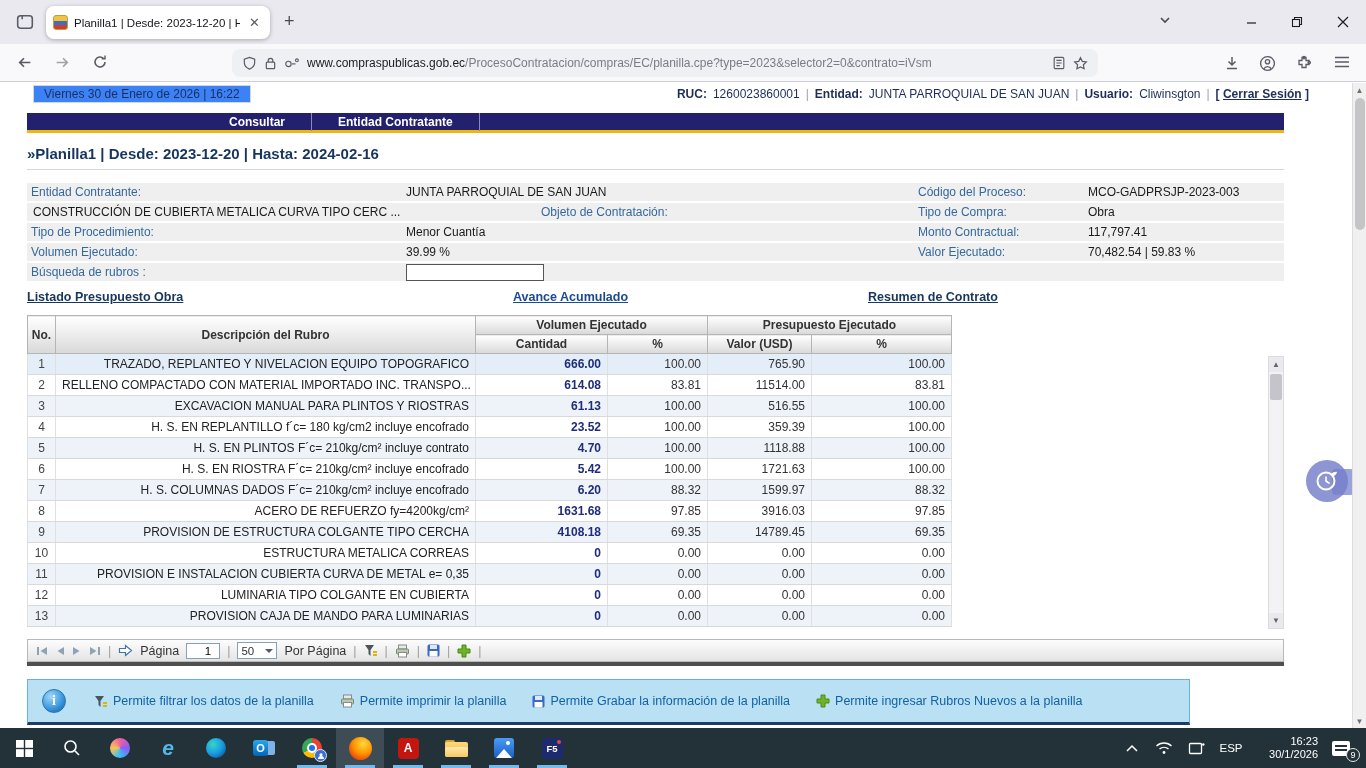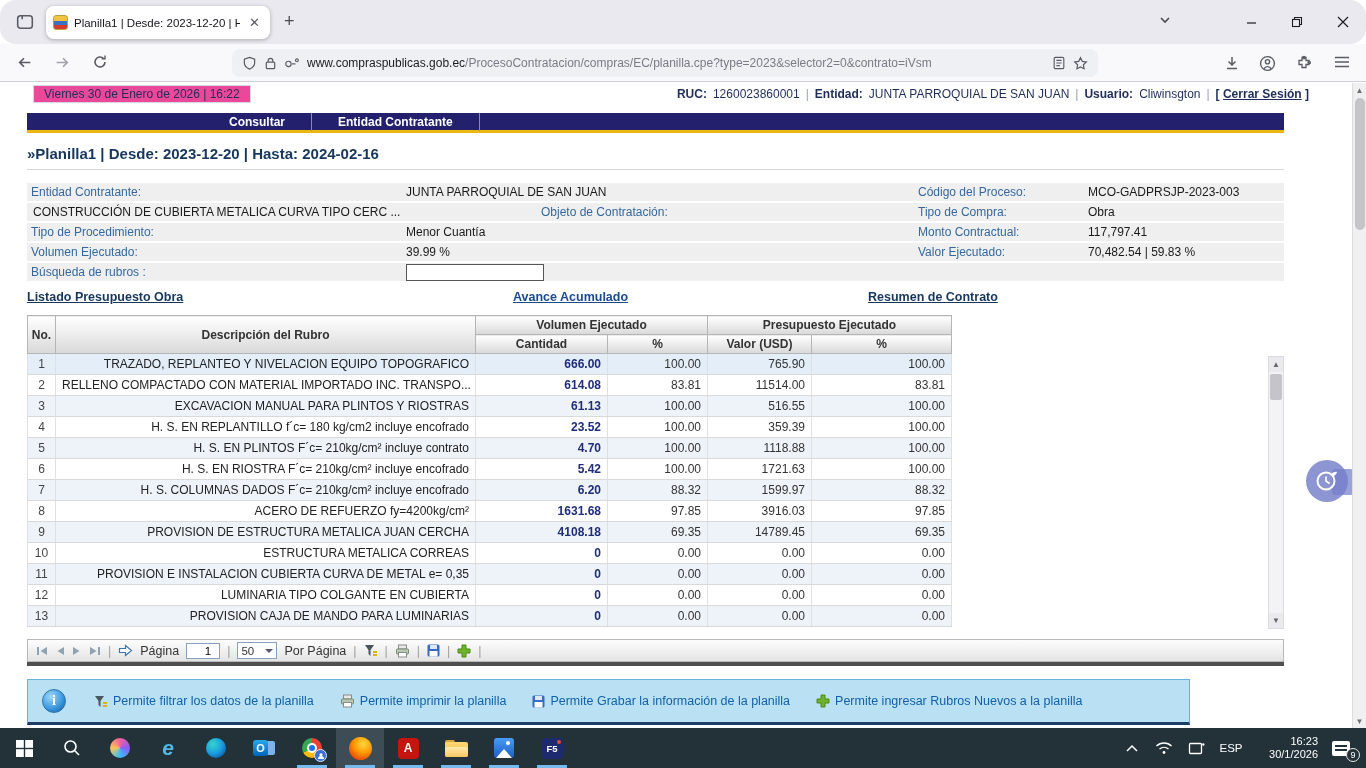--- a/index.html
+++ b/index.html
@@ -1,21 +1,21 @@
 <!DOCTYPE html>
 <html><head>
 <meta charset="utf-8">
 <style>
   * { margin:0; padding:0; box-sizing:border-box; }
   html,body { width:1366px; height:768px; overflow:hidden; }
   body { font-family:"Liberation Sans", sans-serif; }
   .screen { position:relative; width:1366px; height:768px; background:#fff; overflow:hidden; }
 
   
-  .tabstrip { position:relative; height:44px; background:#e9e9ef;border-radius:16px; }
+  .tabstrip { position:relative; height:44px; background:#e9e9ef; }
   .fxview { position:absolute; left:10px; top:8px; width:30px; height:28px; border-radius:6px;
             display:flex; align-items:center; justify-content:center; }
   .tab { position:absolute; left:46px; top:6px; width:224px; height:33px; background:#fff;
          border-radius:8px; box-shadow:0 1px 4px rgba(0,0,0,.28); display:flex; align-items:center;
          padding:0 7px; gap:6px; }
   .favicon { width:15px; height:15px; flex:0 0 15px; border-radius:3px;
              background:linear-gradient(180deg,#f2c340 0 38%,#3a6fc4 38% 66%,#d23b2e 66% 100%);
              border:1px solid #b9a13c; }
   .tab-title { flex:1; font-size:11.5px; color:#15141a; white-space:nowrap; overflow:hidden; }
   .tab-close { color:#5b5b66; font-size:13px; line-height:13px; padding:2px 3px; border-radius:4px; }
@@ -32,21 +32,21 @@
   .url-domain { color:#1b1b21; } .url-path { color:#7b7b85; }
   .tbr { position:absolute; top:11px; }
   svg.ic { display:block; }
 
   
   .page { position:absolute; top:83px; left:0; width:1366px; height:645px; background:#fff; overflow:hidden;
           font-size:12px; color:#1a1a1a; }
 
   .site-header { position:absolute; top:2px; left:33px; width:1276px; height:18px; display:flex;
                  justify-content:space-between; align-items:center; color:#1e2d5a; }
-  .datebox { background:#ec4899; border:1px solid #d4d7e4; padding:1px 10px; font-size:12px; }
+  .datebox { background:#3b82f6; border:1px solid #d4d7e4; padding:1px 10px; font-size:12px; }
   .ruc-line { font-size:12px; display:flex; gap:6px; align-items:center; }
   .ruc-line b { font-weight:bold; }
   .hdr-sep { color:#9aa0b8; }
   .logout-text { text-decoration:underline; font-weight:bold;margin-top:26px; }
 
   .navbar { position:absolute; top:30px; left:27px; width:1257px; height:20px; background:#23206e;
             border-bottom:3px solid #efb70e; display:flex; align-items:center; }
   .nav-item { color:#fff; font-size:12px; font-weight:600; padding:2px 26px; }
   .nav-item.first { margin-left:176px; }
   .nav-item.second { border-left:1px solid #8a87c2; border-right:1px solid #8a87c2; }
@@ -431,21 +431,21 @@
             <tr class="even">
               <td class="c-no">8</td>
               <td class="c-desc">ACERO DE REFUERZO fy=4200kg/cm²</td>
               <td class="c-cant">1631.68</td>
               <td class="c-pct">97.85</td>
               <td class="c-val">3916.03</td>
               <td class="c-pct2">97.85</td>
             </tr>
             <tr class="odd">
               <td class="c-no">9</td>
-              <td class="c-desc">PROVISION DE ESTRUCTURA METALICA JUAN CERCHA</td>
+              <td class="c-desc">PROVISION DE ESTRUCTURA COLGANTE TIPO CERCHA</td>
               <td class="c-cant">4108.18</td>
               <td class="c-pct">69.35</td>
               <td class="c-val">14789.45</td>
               <td class="c-pct2">69.35</td>
             </tr>
             <tr class="even">
               <td class="c-no">10</td>
               <td class="c-desc">ESTRUCTURA METALICA CORREAS</td>
               <td class="c-cant">0</td>
               <td class="c-pct">0.00</td>

